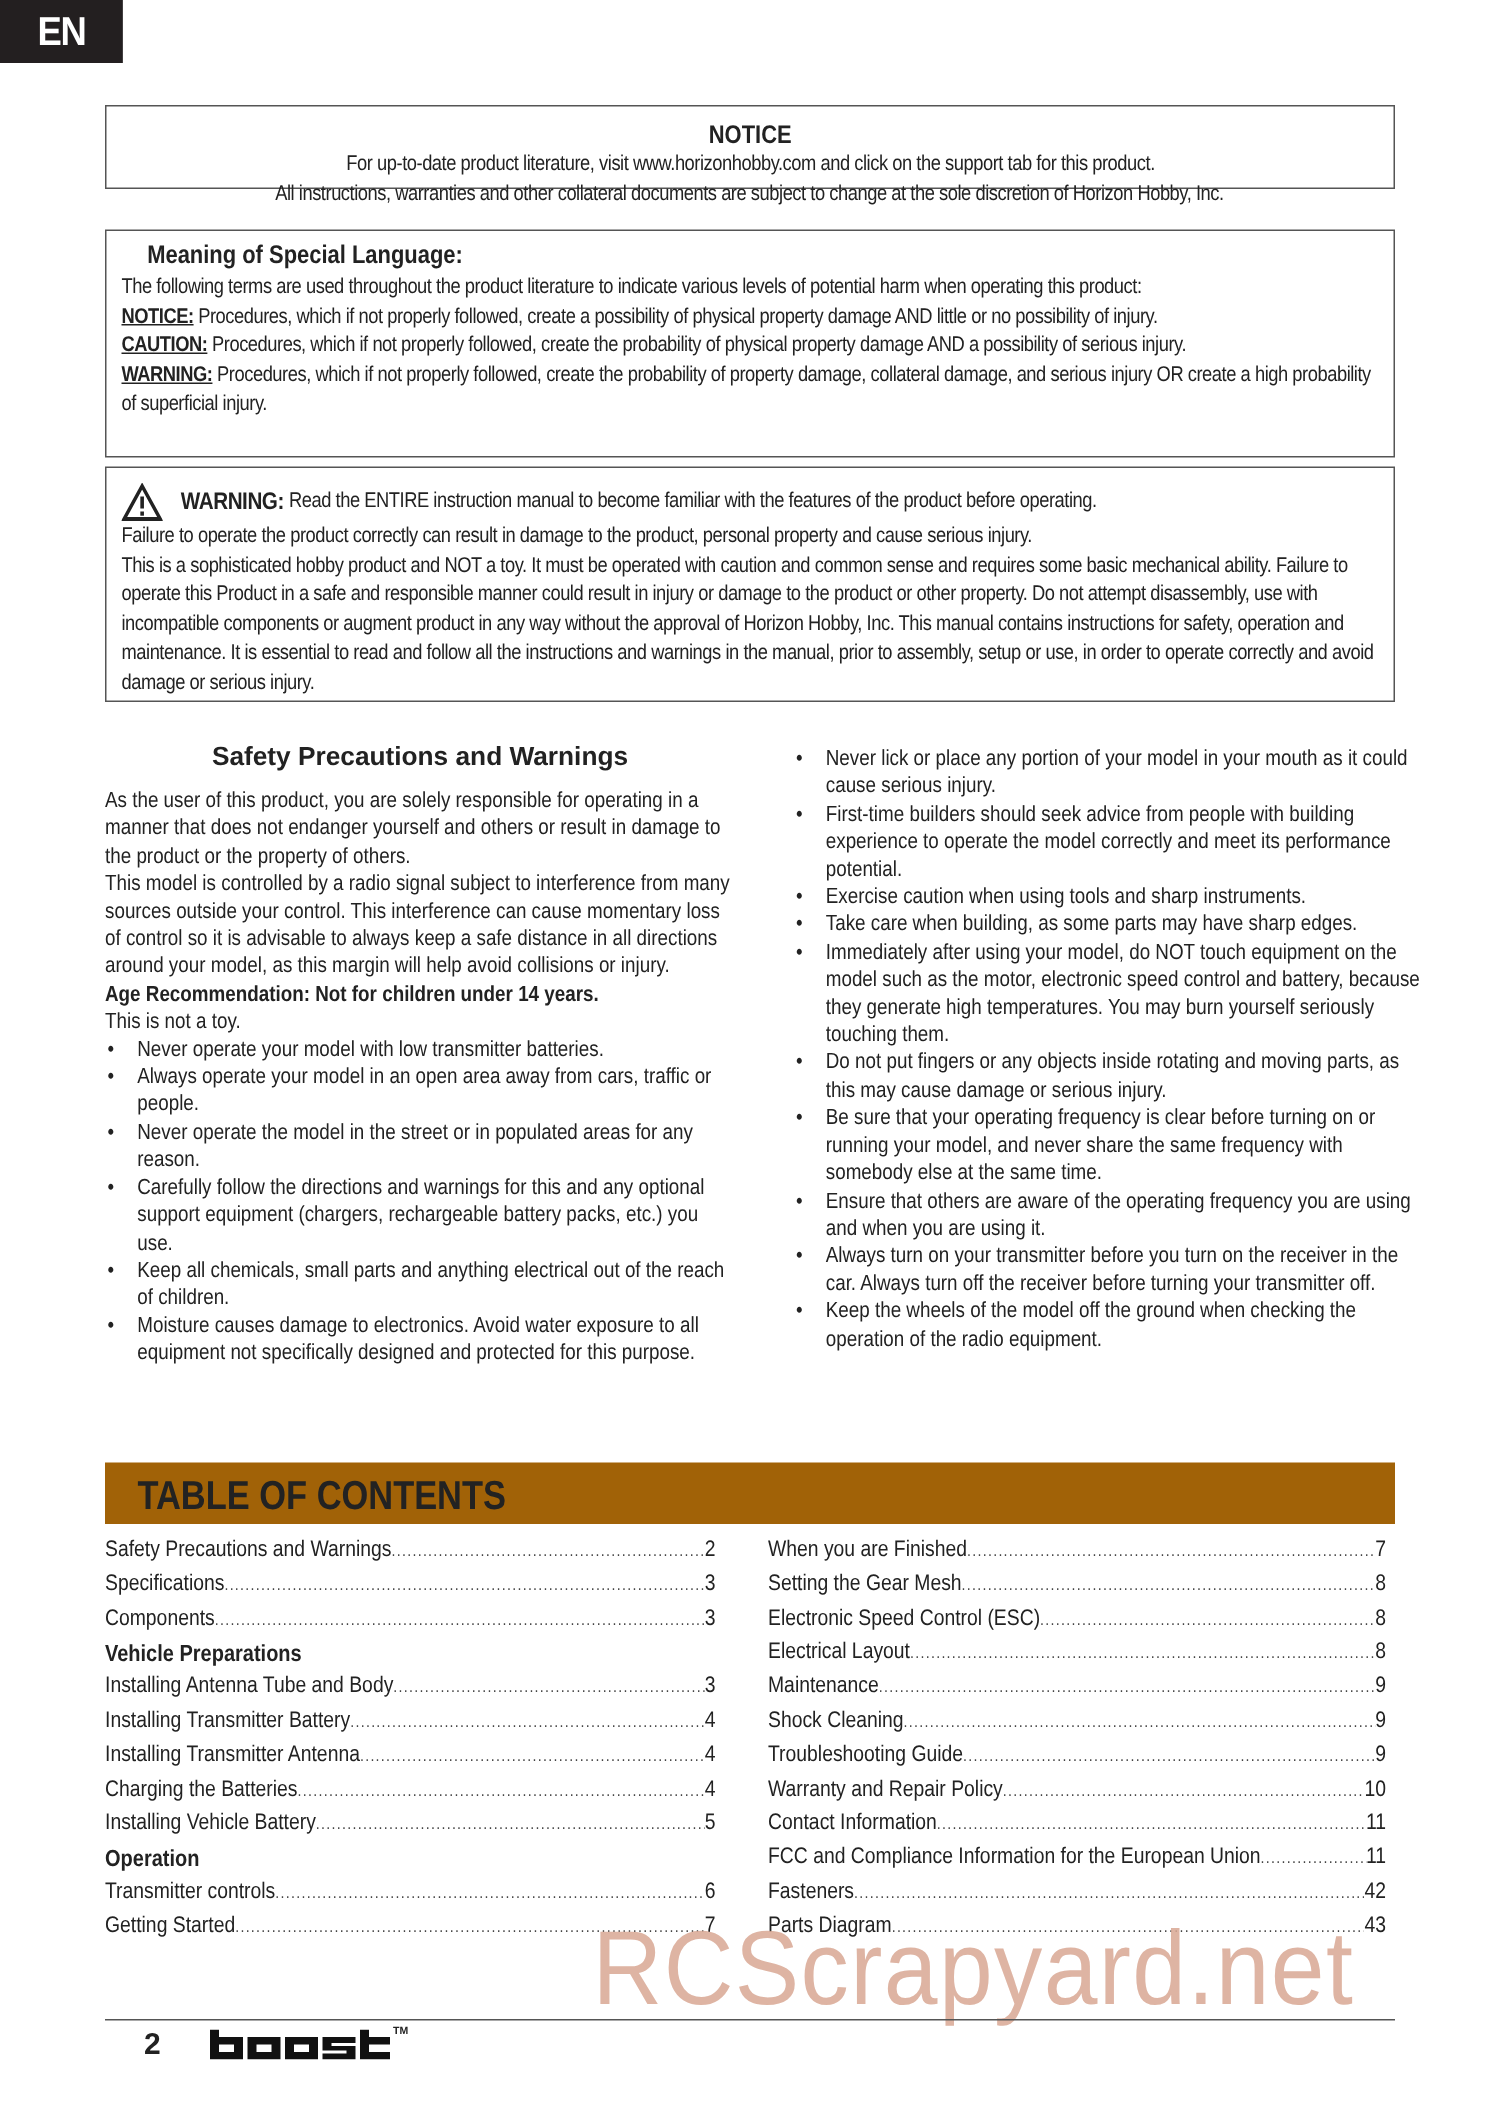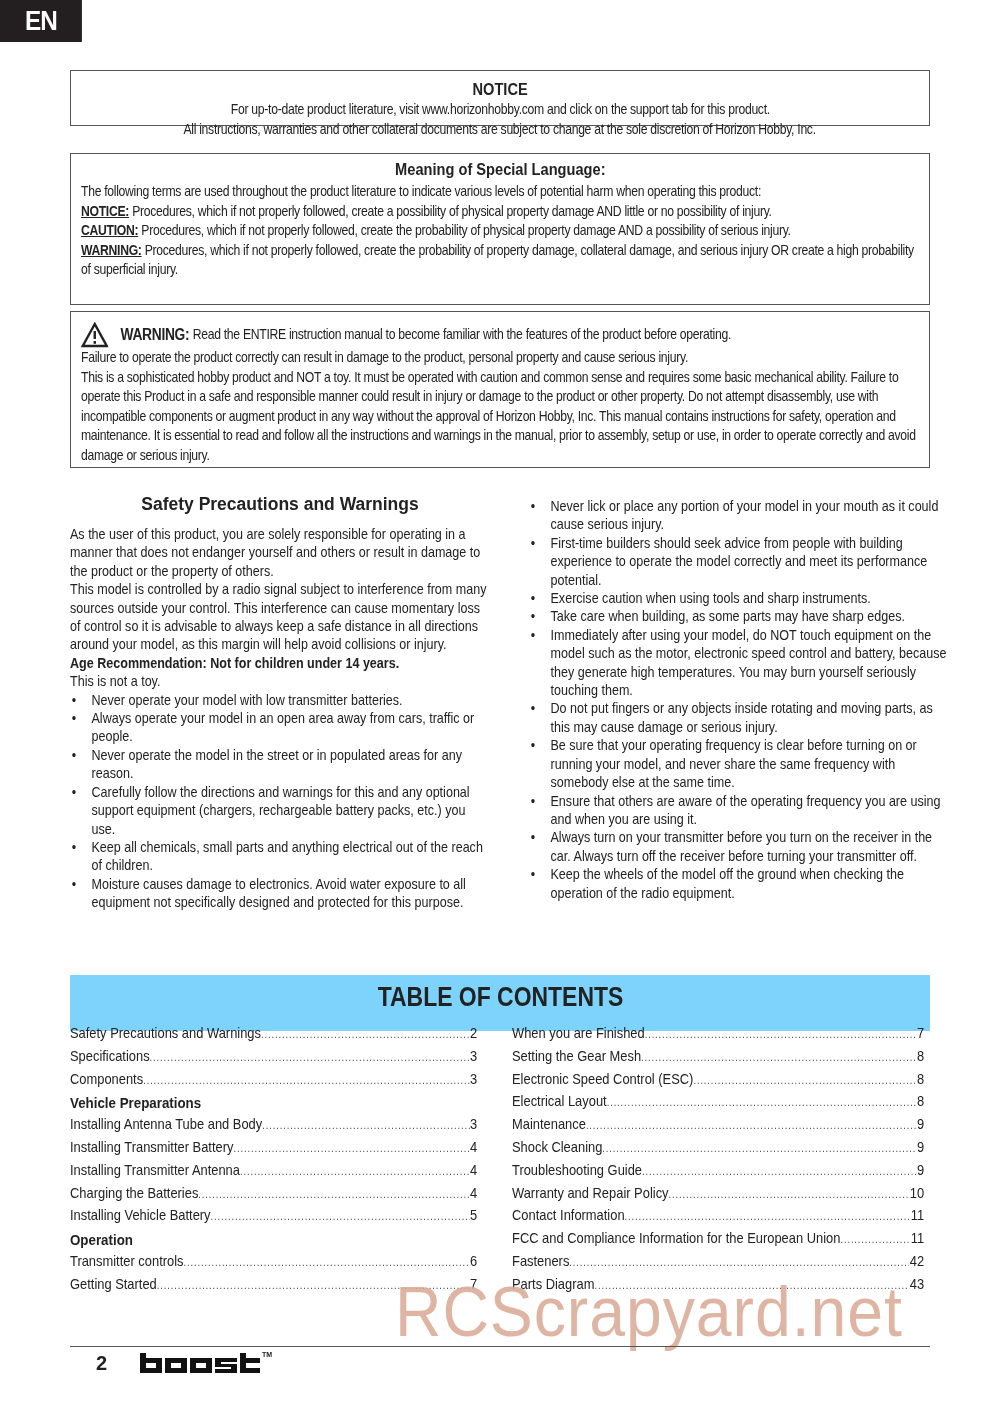--- a/index.html
+++ b/index.html
@@ -8,40 +8,40 @@
   .cond { font-family:"Liberation Sans Narrow","Liberation Sans", sans-serif; }
   .lang-tab { position:absolute; left:0; top:0; width:91px; height:42px; background:#231f20;
               color:#fff; font-weight:bold; font-size:27px; display:flex; align-items:center;
               justify-content:center; letter-spacing:-1px; transform:scaleX(0.9); transform-origin:left; }
   .box { position:absolute; left:70px; width:860px; border:1.5px solid #555; box-sizing:border-box; }
   .notice-box { top:70px; height:56px; text-align:center; }
   .notice-title { font-weight:bold; font-size:17px; margin-top:9px; }
   .t14 { font-size:14.2px; line-height:19.5px; letter-spacing:-0.35px; }
   .sq { display:inline-block; transform:scaleX(0.86); transform-origin:center; white-space:nowrap; }
   .special-box { top:153px; height:152px; padding:6px 10px; }
-  .special-title { text-align:center; font-weight:bold; font-size:17px; margin-bottom:2px; }
+  .special-title { text-align:left; font-weight:bold; font-size:17px; margin-bottom:2px; }
   .special-box p { margin:0; }
   .lbl { font-weight:bold; text-decoration:underline; }
   .warn-box { top:311px; height:157px; padding:10px 10px; }
   .warn-box p { margin:0; }
   .warn-head { display:flex; align-items:center; }
   .warn-icon { width:32px; height:26px; margin:0 14px 0 0; }
   .warn-lbl { font-weight:bold; font-size:16px; margin-right:4px; }
   .narrow { display:block; transform:scaleX(0.86); transform-origin:left; width:116%; }
   .col { position:absolute; top:494px; width:420px; }
   .col-left { left:70px; }
   .col-right { left:529px; }
   .safety-title { text-align:center; font-weight:bold; font-size:17.5px; margin:0 0 10px 0; }
   .body14 { font-size:14.6px; line-height:18.4px; }
   .body14 p { margin:0; }
   ul.bul { margin:0; padding:0; list-style:none; }
   ul.bul li { position:relative; padding-left:25px; }
   ul.bul li::before { content:"•"; position:absolute; left:2px; top:0; }
-  .toc-bar { position:absolute; left:70px; top:975px; width:860px; height:56px; background:#7dd3fc;
-             text-align:center; }
+  .toc-bar { position:absolute; left:70px; top:975px; width:860px; height:41px; background:#a16207;
+             }
   .toc-title { font-weight:bold; font-size:27px; line-height:44px; display:inline-block;
                transform:scaleX(0.85); color:#222; }
   .toc-col { position:absolute; top:1024px; width:407px; }
   .toc-left { left:70px; }
   .toc-right { left:512px; width:412px; }
   .toc-row { display:flex; align-items:baseline; height:22.8px; font-size:15px; }
   .toc-row .lab { white-space:nowrap; }
   .toc-row .dots { flex:1; overflow:hidden; white-space:nowrap; color:#444; letter-spacing:1px; font-size:11px; }
   .toc-row .dots::after { content:"................................................................................................................................................................"; }
   .toc-row .pg { white-space:nowrap; }

